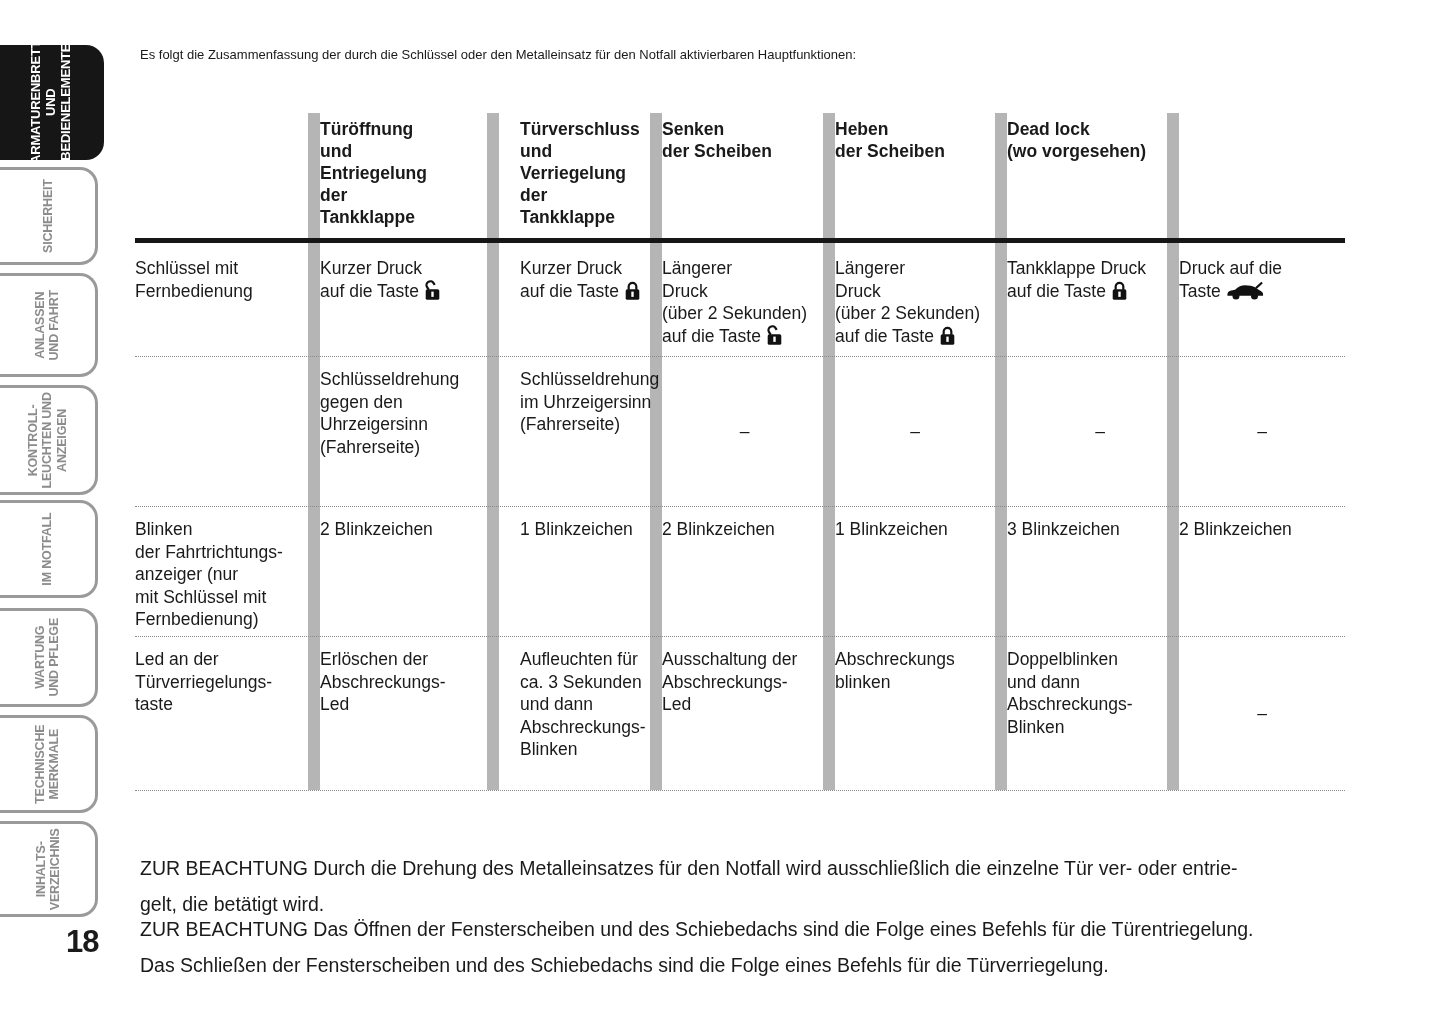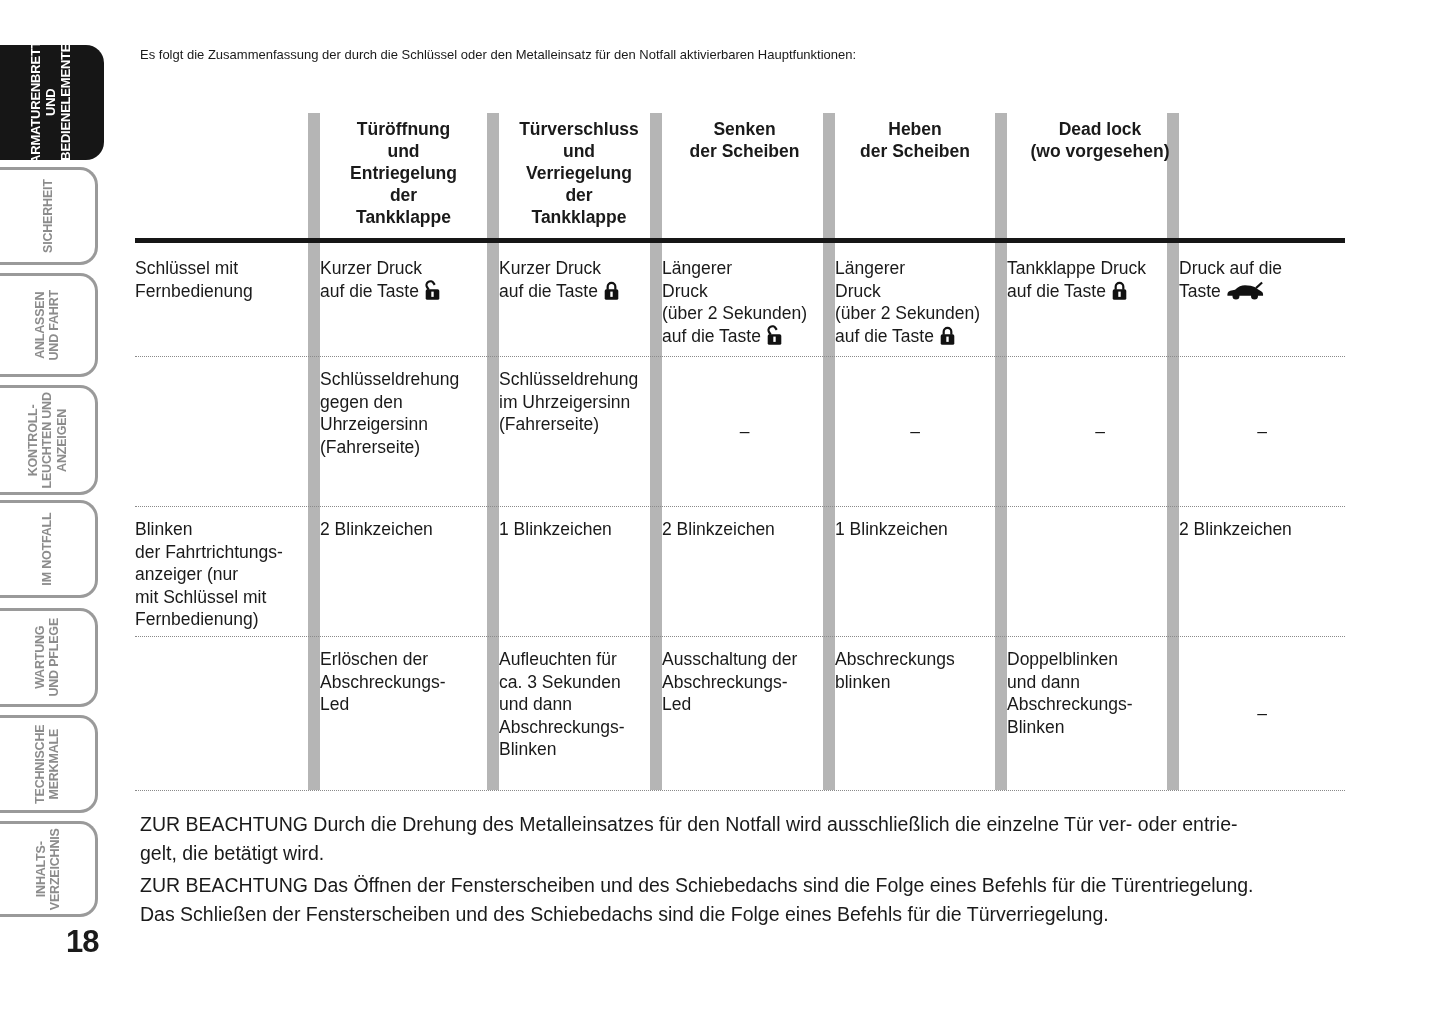--- a/index.html
+++ b/index.html
@@ -73,52 +73,52 @@
   .hsep.s1{top:243px} .hsep.s2{top:393px} .hsep.s3{top:523px} .hsep.s4{top:677px}
 
   .hcell, .cell {
     position:absolute;
     white-space:pre-line;
     z-index:1;
   }
   .hcell {
     top:5px; height:120px;
     font-weight:bold; font-size:17.5px; line-height:22px;
-    text-align:center;
   }
   .cell {
     font-size:17.5px; line-height:22.5px;
     padding-top:12px; padding-right:4px;
   }
   .cell.dash {
     display:flex; align-items:center; justify-content:center;
     padding:0; text-align:center;
   }
 
   .col-label{left:0;width:173px}
   .col-1{left:185px;width:167px}
-  .col-2{left:364px;width:160px}
+  .col-2{left:385px;width:160px}
   .col-3{left:527px;width:165px}
   .col-4{left:700px;width:160px}
   .col-5{left:872px;width:186px}
   .col-6{left:1044px;width:166px}
 
   .row-0{top:132px;height:111px}
   .row-1{top:243px;height:150px}
   .row-2{top:393px;height:130px}
   .row-3{top:523px;height:154px}
 
   .inline-icon { display:inline-block; vertical-align:-4px; }
   .inline-icon svg { display:block; }
 
   
   .note {
     position:absolute; left:140px; width:1215px;
-    font-size:19.5px; line-height:29px;
+    font-size:19.5px; line-height:36px;
     white-space:pre-line;
+    margin-top:40px;
   }
   .note.n1{top:810px} .note.n2{top:871px}
 
   .svg-defs { position:absolute; width:0; height:0; overflow:hidden; }
 </style>
 </head>
 <body>
 
 <svg class="svg-defs" aria-hidden="true">
   <defs>
@@ -257,22 +257,26 @@
 
   <div class="cell col-label row-2">Blinken
 der Fahrtrichtungs-
 anzeiger (nur
 mit Schlüssel mit
 Fernbedienung)</div>
   <div class="cell col-1 row-2">2 Blinkzeichen</div>
   <div class="cell col-2 row-2">1 Blinkzeichen</div>
   <div class="cell col-3 row-2">2 Blinkzeichen</div>
   <div class="cell col-4 row-2">1 Blinkzeichen</div>
+  <div class="cell col-5 row-2">3 Blinkzeichen</div>
   <div class="cell col-6 row-2">2 Blinkzeichen</div>
 
+  <div class="cell col-label row-3">Led an der
+Türverriegelungs-
+taste</div>
   <div class="cell col-1 row-3">Erlöschen der
 Abschreckungs-
 Led</div>
   <div class="cell col-2 row-3">Aufleuchten für
 ca. 3 Sekunden
 und dann
 Abschreckungs-
 Blinken</div>
   <div class="cell col-3 row-3">Ausschaltung der
 Abschreckungs-

